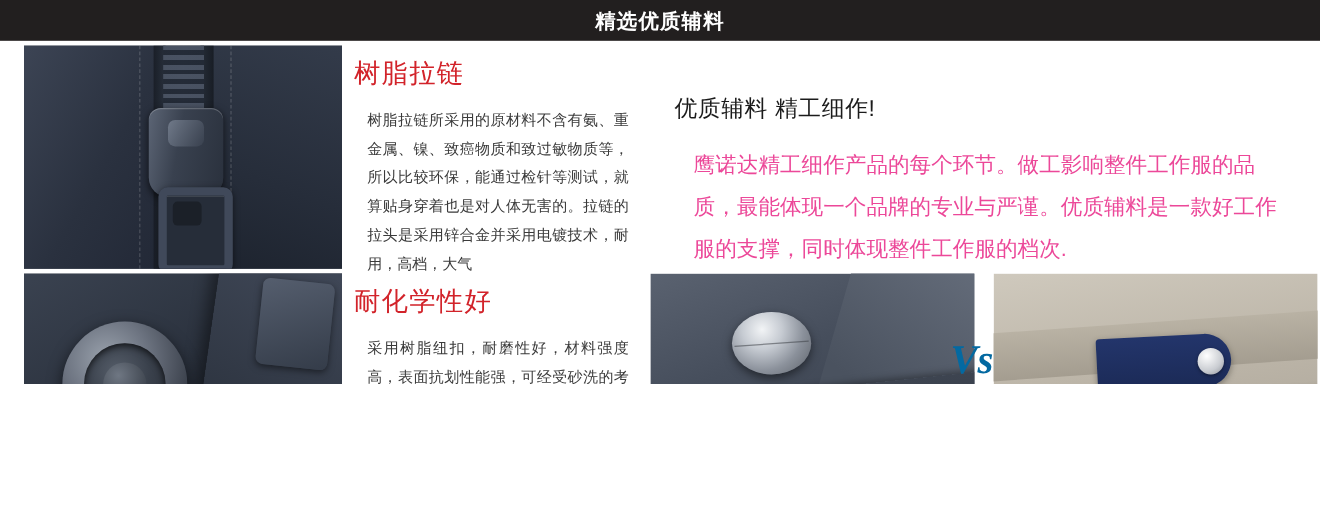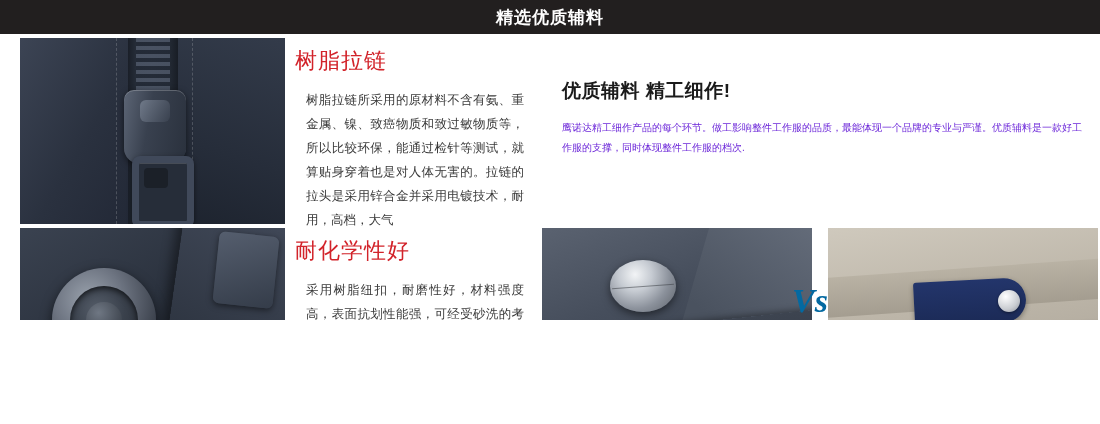--- a/index.html
+++ b/index.html
@@ -198,29 +198,29 @@
 
   
   .right-block {
     position: absolute;
     left: 562px; top: 78px;
     width: 520px;
   }
   .right-heading {
     color: #1b1b1b;
     font-size: 19px;
-    font-weight: bold;
+    font-weight: normal;
     margin: 0 0 14px 0;
     letter-spacing: .5px;
   }
   .right-body {
-    color: #6d28d9;
-    font-size: 10px;
+    color: #ec4899;
+    font-size: 18px;
     line-height: 1.95;
-    margin: 0;
+    margin: 16px;
   }
 
   
   .compare-left {
     position: absolute;
     left: 542px; top: 228px;
     width: 270px;
     height: 196px;
   }
   .compare-right {

